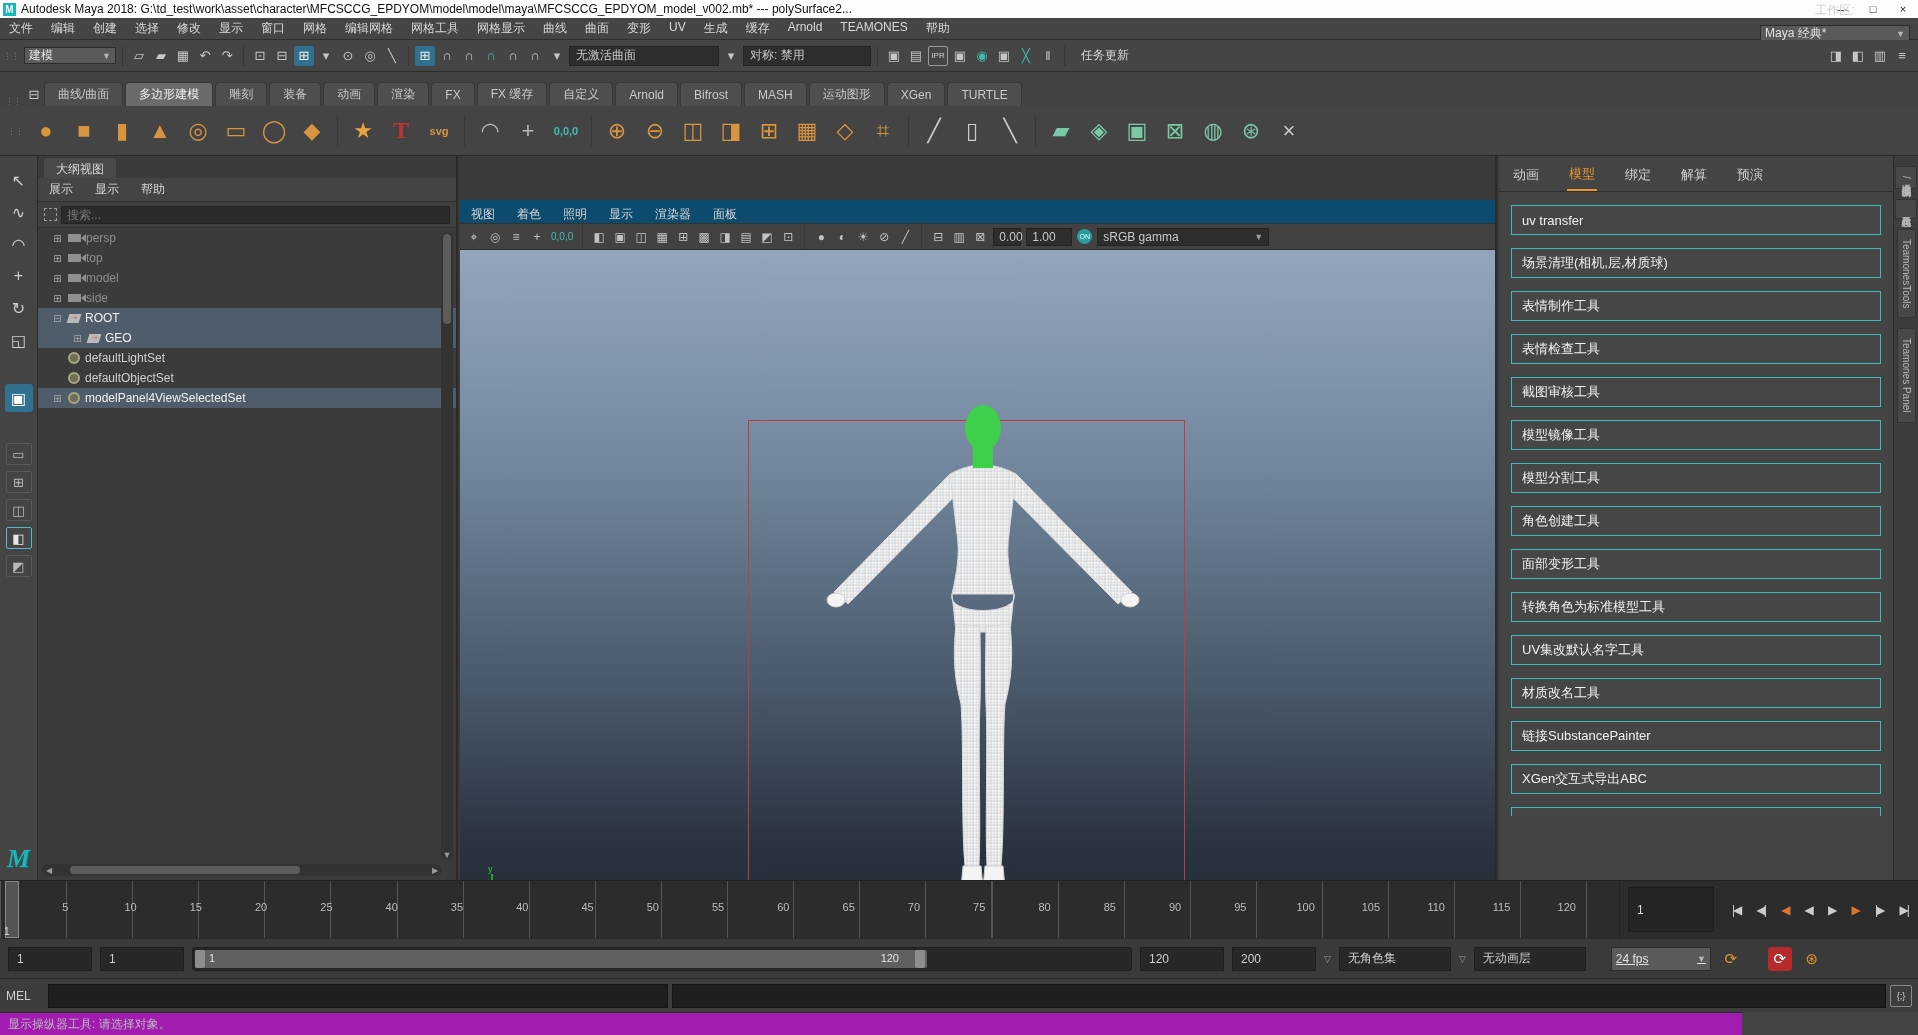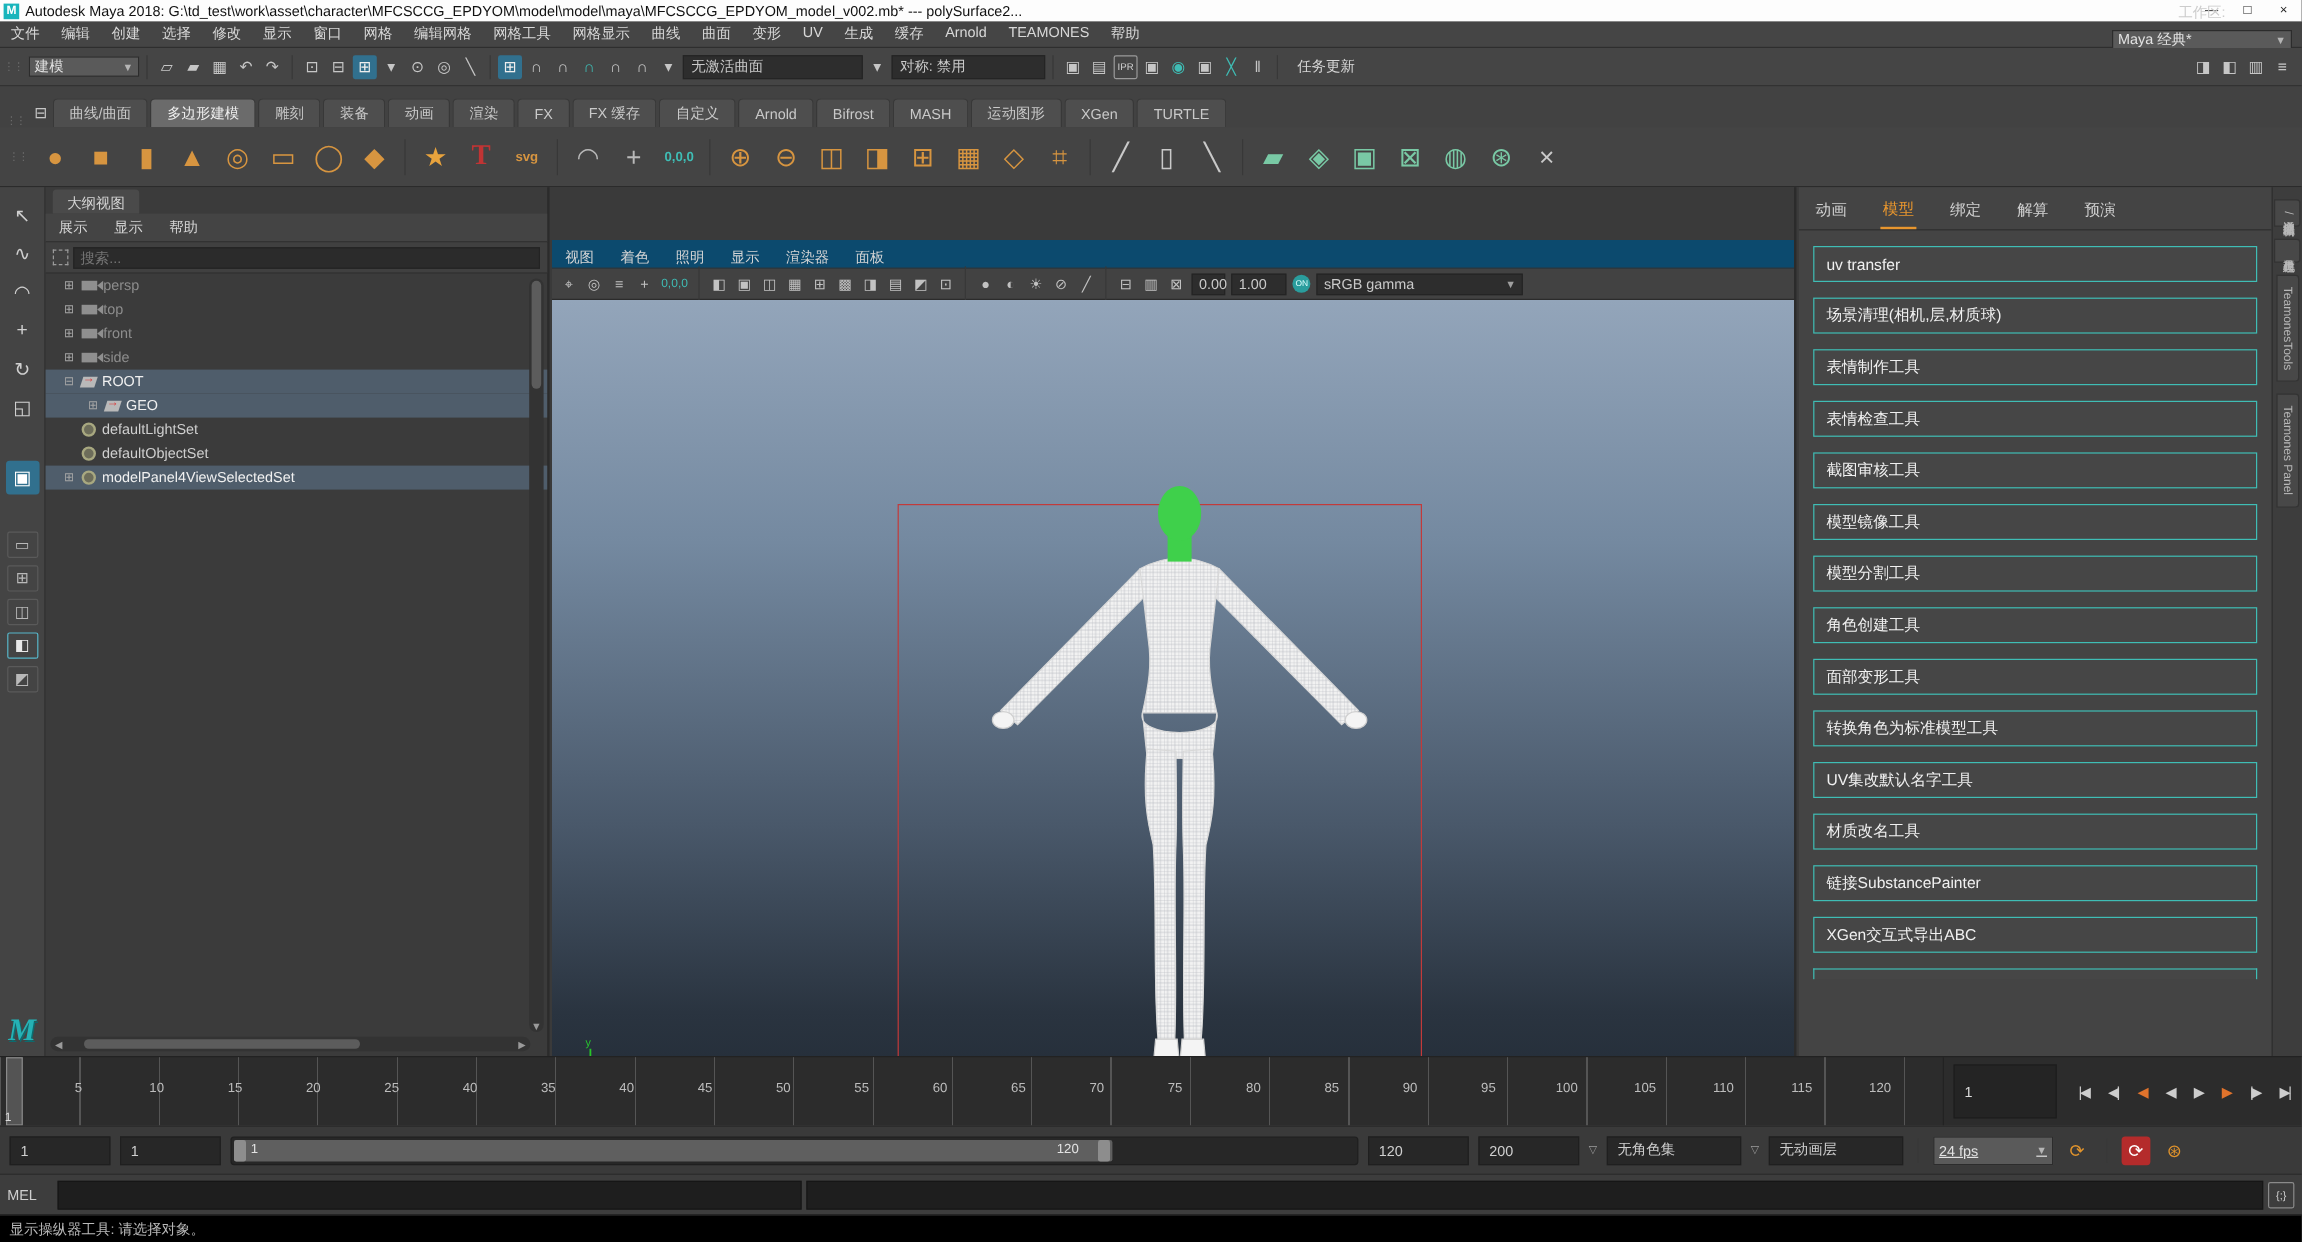--- a/index.html
+++ b/index.html
@@ -161,21 +161,21 @@
   
   #melrow { position:absolute; left:0; top:978px; width:1918px; height:34px; background:#3d3d3d;
     border-top:1px solid #2a2a2a; display:flex; align-items:center; gap:4px; padding:0 6px; }
   #melrow .mlabel { width:38px; color:#cfcfcf; }
   .melfield { height:24px; background:#1e1e1e; border:1px solid #161616; }
   #mel-in { width:620px; }
   #mel-out { flex:1; }
   #script-icon { width:22px; height:22px; border:1px solid #8a8a8a; color:#cfcfcf; font-size:9px;
     display:flex; align-items:center; justify-content:center; border-radius:2px; }
   
-  #helpline { position:absolute; left:0; top:1012px; width:1918px; height:23px; background:#000000;
+  #helpline { position:absolute; left:0; top:1012px; width:1742px; height:23px; background:#a21caf;
     border-top:1px solid #2e2e2e; display:flex; align-items:center; padding:0 8px; color:#b9b9b9; }
 </style>
 </head>
 <body>
 
 <div id="titlebar">
   <div id="maya-badge">M</div>
   <span>Autodesk Maya 2018: G:\td_test\work\asset\character\MFCSCCG_EPDYOM\model\model\maya\MFCSCCG_EPDYOM_model_v002.mb*   ---   polySurface2...</span>
   <div class="wctl">
     <span>—</span>
@@ -426,21 +426,21 @@
 
         <div class="olrow dim">
           <span class="exp">⊞</span>
           <span class="olicon ic-cam"></span>
           <span>top</span>
         </div>
 
         <div class="olrow dim">
           <span class="exp">⊞</span>
           <span class="olicon ic-cam"></span>
-          <span>front</span>
+          <span>model</span>
         </div>
 
         <div class="olrow dim">
           <span class="exp">⊞</span>
           <span class="olicon ic-cam"></span>
           <span>side</span>
         </div>
 
         <div class="olrow selected">
           <span class="exp">⊟</span>

